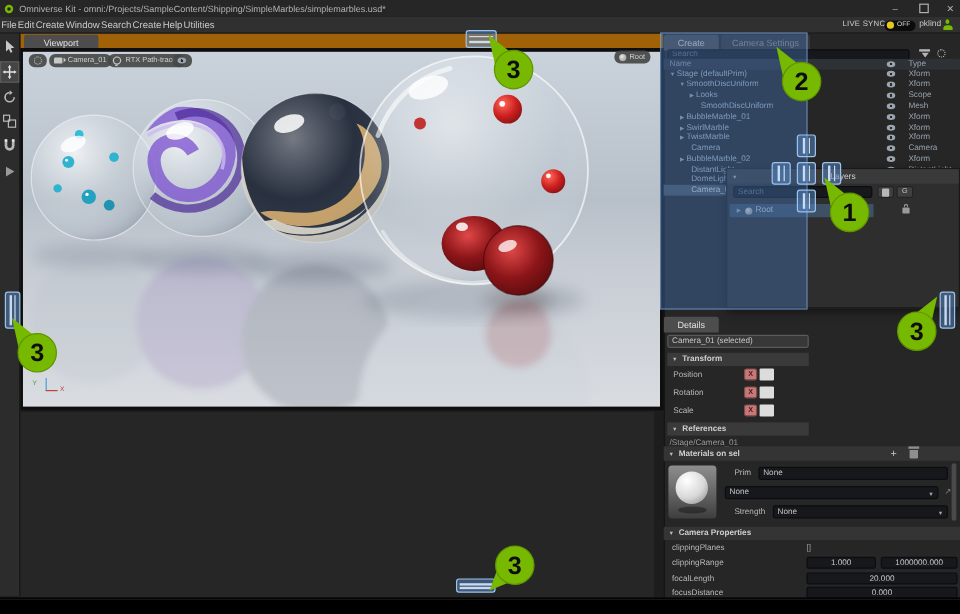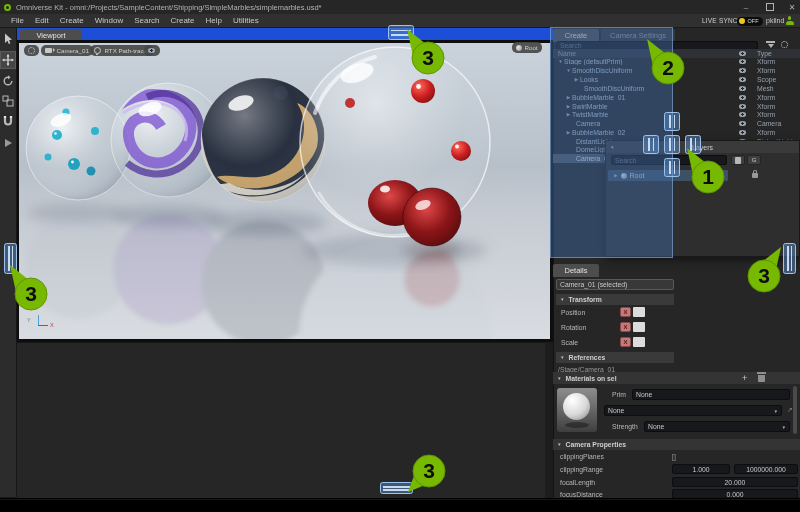--- a/index.html
+++ b/index.html
@@ -6,35 +6,35 @@
   #app{position:relative;width:800px;height:500px;background:#1d1d1d;overflow:hidden;
        font-family:"Liberation Sans","DejaVu Sans",sans-serif;color:#ccc;-webkit-font-smoothing:antialiased}
   
   .titlebar{position:absolute;left:0;top:0;width:800px;height:14px;background:#262626;display:flex;align-items:center;z-index:4}
   .ovlogo{width:7px;height:7px;border:2px solid #76b900;border-radius:50%;margin:0 5px 0 4px;box-sizing:border-box}
   .title{font-size:7.5px;color:#b2b2b2;white-space:nowrap}
   .winbtn{position:absolute;top:0;height:14px;width:16px;display:flex;align-items:center;justify-content:center;color:#b0b0b0;font-size:8px}
   .maxbox{width:6px;height:6px;border:1px solid #b0b0b0}
   
   .menubar{position:absolute;left:0;top:14px;width:800px;height:13px;background:#303030;display:flex;align-items:center;z-index:4;border-bottom:1px solid #1a1a1a}
-  .mi{font-size:8px;color:#c8c8c8;margin-left:11px}
+  .mi{font-size:8px;color:#c8c8c8;margin-left:1px}
   .livesync{position:absolute;left:702px;top:3px;font-size:6.5px;color:#cfcfcf;letter-spacing:.2px}
   .toggle{position:absolute;left:737px;top:2.5px;width:26px;height:9px;background:#0c0c0c;border-radius:5px}
   .toggle .dot{position:absolute;left:1.5px;top:1.2px;width:6.5px;height:6.5px;border-radius:50%;background:#e8c81e}
   .toggle .lab{position:absolute;left:10.5px;top:1.8px;font-size:5.5px;color:#ddd}
   .username{position:absolute;left:766px;top:3px;font-size:7px;color:#c8c8c8}
   .person{position:absolute;left:785px;top:2px;width:9px;height:9px}
   .person::before{content:"";position:absolute;left:2.8px;top:0;width:3.6px;height:3.6px;border-radius:50%;background:#76b900}
   .person::after{content:"";position:absolute;left:.6px;bottom:0;width:8px;height:4.2px;border-radius:4px 4px 1px 1px;background:#76b900}
   
   .toolcol{position:absolute;left:0;top:27px;width:16px;height:470px;background:#2c2c2c;border-right:1px solid #161616;z-index:3}
   .tool{position:absolute;left:2px;width:12px;height:12px}
   .tool.active{left:0;width:16px;height:18px;background:#454545;border:1px solid #5a5a5a;box-sizing:border-box;display:flex;align-items:center;justify-content:center}
   
-  .tabbar{position:absolute;background:#1d4ed8}
+  .tabbar{position:absolute;background:#a16207}
   .tab{position:absolute;top:2px;height:13px;display:flex;align-items:center;justify-content:center;font-size:7.5px;
        background:#373737;color:#9a9a9a;border-radius:2px 2px 0 0;box-sizing:border-box;padding:0 6px}
   .tab.active{background:#4d4d4d;color:#e2e2e2}
   
   .vpbody{position:absolute;left:16px;top:40px;width:537px;height:302px;background:#0e0e0e;z-index:1}
   #scene{position:absolute;left:19px;top:43px;z-index:2}
   .pill{position:absolute;height:11px;background:rgba(70,70,70,.92);border-radius:5px;display:flex;align-items:center;gap:2.5px;
         padding:0 4px;font-size:6.2px;color:#cfcfcf;z-index:3;box-sizing:border-box;white-space:nowrap}
   .gearico{width:7px;height:7px;border:1.8px dotted #c4c4c4;border-radius:50%;box-sizing:border-box;flex:none}
   .camico{width:7px;height:4.5px;background:#c8c8c8;border-radius:1px;position:relative;flex:none;margin-right:2px}

